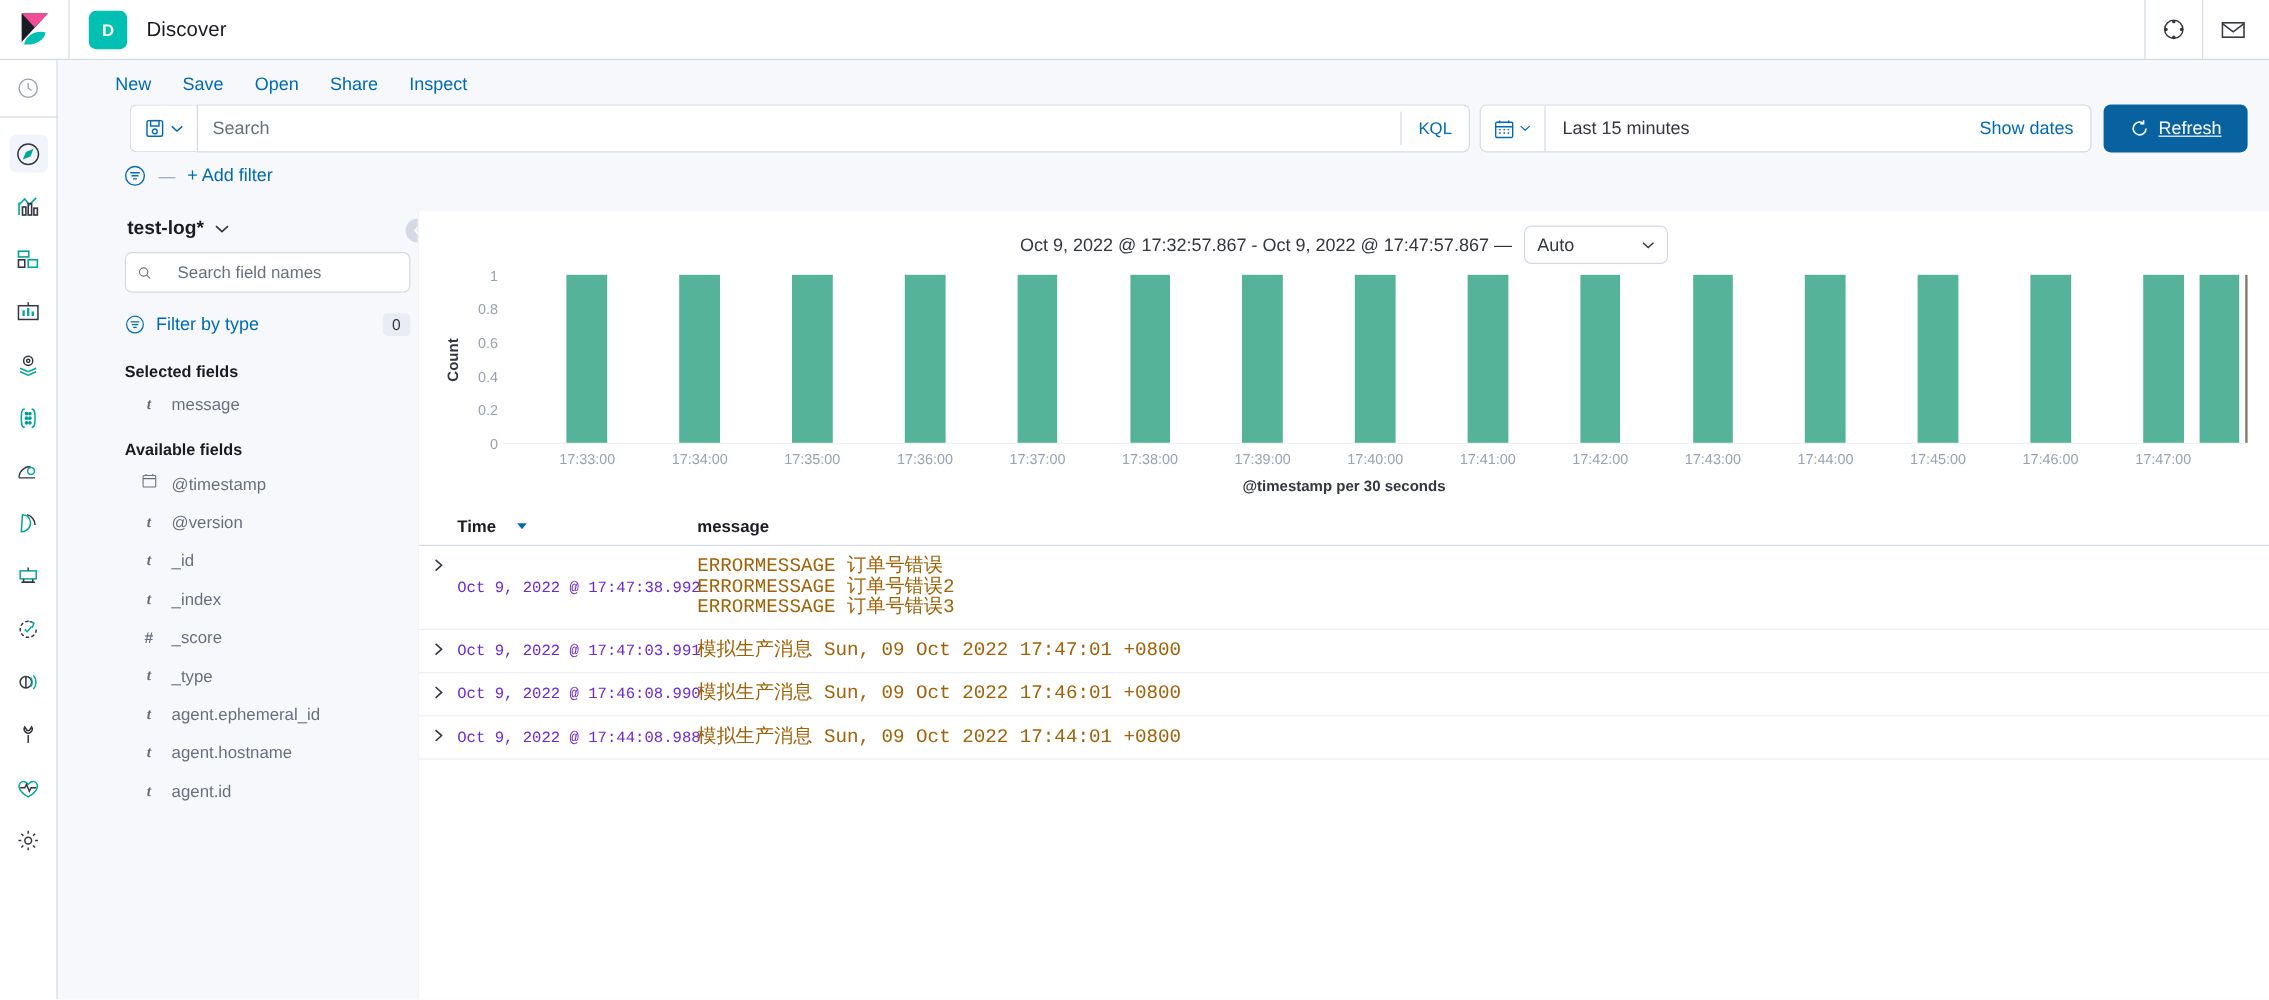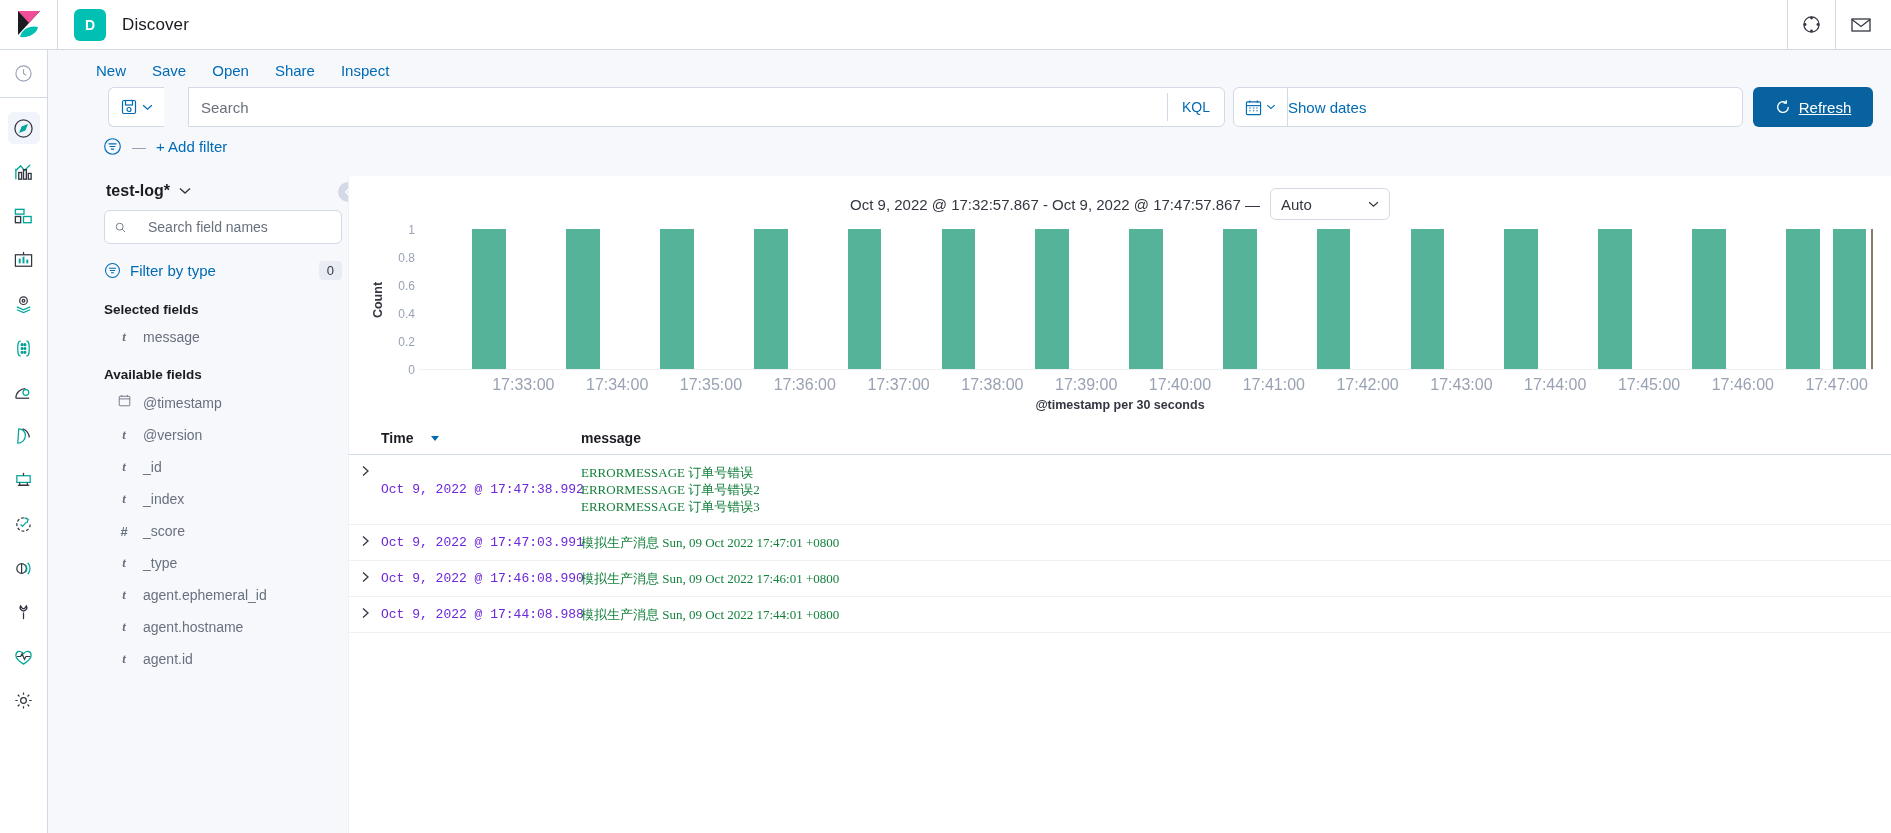--- a/index.html
+++ b/index.html
@@ -70,21 +70,20 @@
   .query-row { display: flex; align-items: stretch; padding: 0 0 0 60px; gap: 0; }
   .saved-q-btn {
     width: 56px; height: 40px; border: 1px solid #d3dae6; border-right: none;
     border-radius: 6px 0 0 6px; background: #fff;
     display: flex; align-items: center; justify-content: center; gap: 5px;
   }
   .search-wrap {
     flex: 1; height: 40px; border: 1px solid #d3dae6; background: #fff;
     display: flex; align-items: center; border-radius: 0 6px 6px 0;
     min-width: 0;
-    margin-left: 24px;
   }
   .search-input {
     flex: 1; border: none; outline: none; background: transparent;
     font-size: 15px; color: #343741; padding: 0 12px; height: 38px;
     font-family: "Liberation Sans", sans-serif;
   }
   .search-input::placeholder { color: #69707d; }
   .kql-badge {
     padding: 0 14px; font-size: 14px; color: #006bb4;
     border-left: 1px solid #d3dae6; height: 28px; display: flex; align-items: center;
@@ -190,22 +189,22 @@
     transform: translateY(-50%); white-space: nowrap;
   }
   .plot {
     flex: 1; height: 140px; position: relative;
     border-bottom: 1px solid #eef0f4;
   }
   .bar { position: absolute; bottom: 0; background: #54b399; }
   .plot-endline { position: absolute; bottom: 0; width: 2px; background: #8a7a6e; }
   .xticks { position: relative; height: 26px; margin-left: 52px; }
   .xtick {
-    position: absolute; top: 6px; font-size: 16px; color: #98a2b3;
-    transform: translateX(-50%); white-space: nowrap; margin-left: 34px;
+    position: absolute; top: 6px; font-size: 12px; color: #98a2b3;
+    transform: translateX(-50%); white-space: nowrap;
   }
   .xlabel { text-align: center; font-size: 12.5px; font-weight: 700; color: #343741; padding-top: 2px; }
 
   
   .doc-table { margin-top: 12px; flex: 1; overflow: hidden; }
   .dt-head {
     display: flex; border-bottom: 1px solid #d3dae6;
     padding: 6px 0 8px 0; font-size: 14px; font-weight: 700; color: #1a1c21;
   }
   .dt-expander { width: 32px; min-width: 32px; }
@@ -213,21 +212,21 @@
   .dt-msg { flex: 1; }
   .dt-row {
     display: flex; border-bottom: 1px solid #eef0f4; padding: 9px 0 9px 0;
     font-size: 13.5px;
   }
   .dt-row .dt-expander { display: flex; align-items: flex-start; justify-content: center; padding-top: 1px; }
   .cell-mono {
     font-family: "Liberation Mono", monospace; font-size: 13px; color: #6d28d9;
     white-space: pre; line-height: 17px;
   }
-  .msg-line { font-family: Liberation Serif, serif; font-size: 13px; line-height: 17px; color: #15803d; }
+  .msg-line { font-family: Liberation Mono, monospace; font-size: 16px; line-height: 17px; color: #a16207; }
   .sort-caret { width: 0; height: 0; border-left: 4px solid transparent; border-right: 4px solid transparent; border-top: 5px solid #006bb4; display:inline-block; }
 </style>
 </head>
 <body>
 
 <div class="app">
 
   <div class="header">
     <div class="hdr-logo">
       <svg width="26" height="28" viewBox="0 0 26 28">
@@ -407,20 +406,21 @@
                 <rect x="1.5" y="3" width="15" height="13.5" rx="1"></rect>
                 <path d="M1.5 7 H16.5"></path>
                   <path d="M5 1.5 V4"></path>
                   <path d="M13 1.5 V4"></path>
                 <path d="M4.5 9.5 H6 M8.3 9.5 H9.8 M12 9.5 H13.5 M4.5 12.5 H6 M8.3 12.5 H9.8 M12 12.5 H13.5"></path>
               </svg>
               <svg width="10" height="6" viewBox="0 0 12 8" fill="none" stroke="#006bb4" stroke-width="1.4">
                   <path d="M1 1.5 L6 6 L11 1.5"></path>
                 </svg>
             </div>
+            <div class="time-text">Last 15 minutes</div>
             <div class="show-dates">Show dates</div>
           </div>
           <div class="refresh-btn">
             <svg width="16" height="16" viewBox="0 0 18 18" fill="none" stroke="#ffffff" stroke-width="1.5">
               <path d="M15 9 A6 6 0 1 1 12.5 4.2"></path>
                 <path d="M12.7 1.4 L12.7 4.6 L9.6 4.6"></path>
             </svg>
             <span class="lbl">Refresh</span>
           </div>
         </div>

